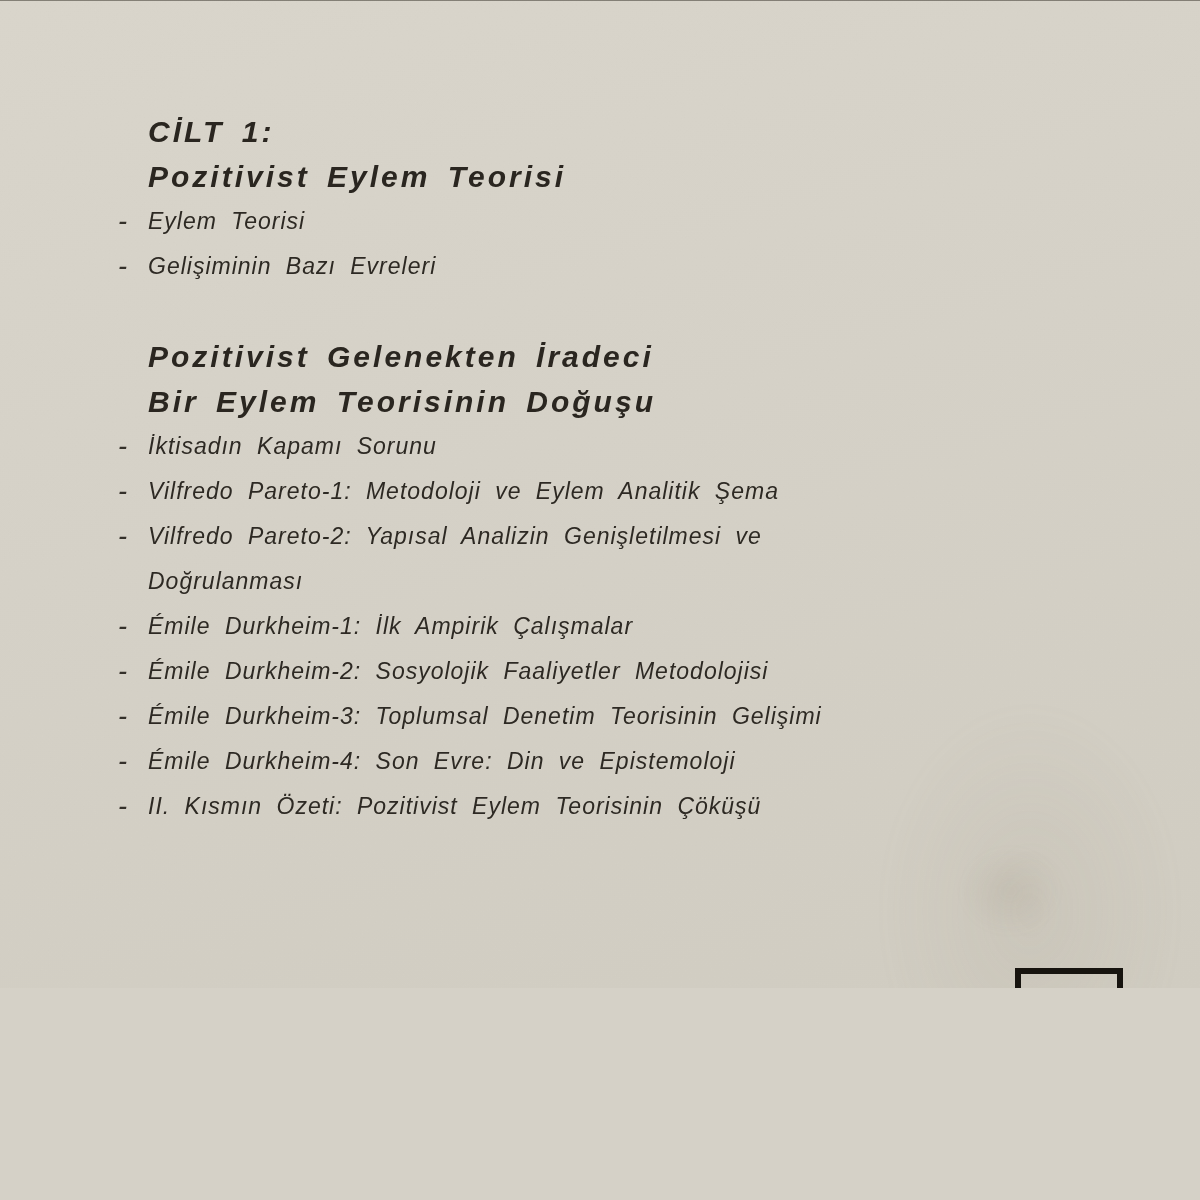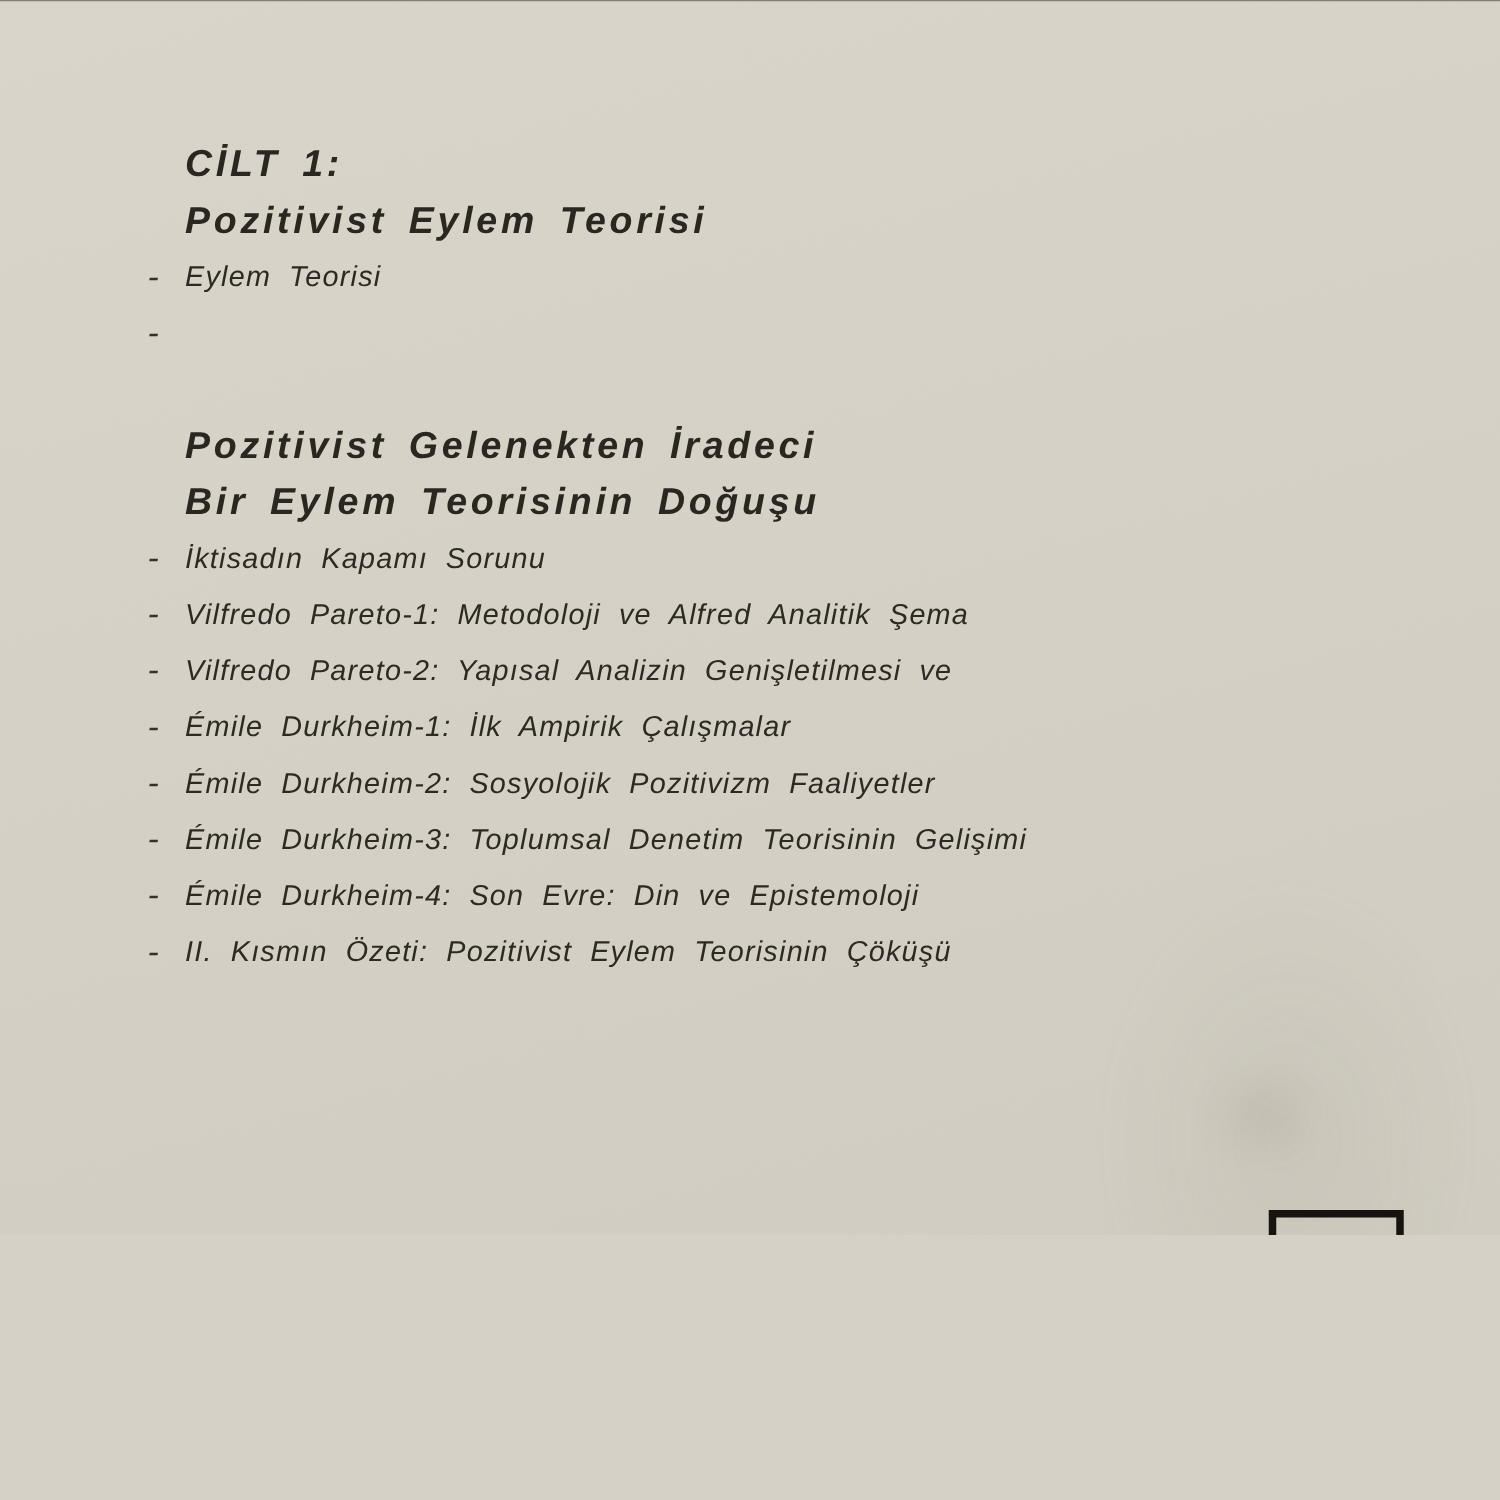--- a/index.html
+++ b/index.html
@@ -143,56 +143,58 @@
         </div>
         <div class="item">
           <span class="dash">-</span>
           <span class="lines">
             <span class="line">Eylem Teorisi</span>
           </span>
         </div>
         <div class="item">
           <span class="dash">-</span>
           <span class="lines">
+            <span class="line">Gelişiminin Bazı Evreleri</span>
           </span>
         </div>
       </div>
       <div class="section">
         <div>
           <div class="hline">Pozitivist Gelenekten İradeci</div>
           <div class="hline">Bir Eylem Teorisinin Doğuşu</div>
         </div>
         <div class="item">
           <span class="dash">-</span>
           <span class="lines">
             <span class="line">İktisadın Kapamı Sorunu</span>
           </span>
         </div>
         <div class="item">
           <span class="dash">-</span>
           <span class="lines">
-            <span class="line">Vilfredo Pareto-1: Metodoloji ve Alfred Analitik Şema</span>
+            <span class="line">Vilfredo Pareto-1: Metodoloji ve Eylem Analitik Şema</span>
           </span>
         </div>
         <div class="item">
           <span class="dash">-</span>
           <span class="lines">
             <span class="line">Vilfredo Pareto-2: Yapısal Analizin Genişletilmesi ve</span>
+            <span class="line">Doğrulanması</span>
           </span>
         </div>
         <div class="item">
           <span class="dash">-</span>
           <span class="lines">
             <span class="line">Émile Durkheim-1: İlk Ampirik Çalışmalar</span>
           </span>
         </div>
         <div class="item">
           <span class="dash">-</span>
           <span class="lines">
-            <span class="line">Émile Durkheim-2: Sosyolojik Pozitivizm Faaliyetler</span>
+            <span class="line">Émile Durkheim-2: Sosyolojik Faaliyetler Metodolojisi</span>
           </span>
         </div>
         <div class="item">
           <span class="dash">-</span>
           <span class="lines">
             <span class="line">Émile Durkheim-3: Toplumsal Denetim Teorisinin Gelişimi</span>
           </span>
         </div>
         <div class="item">
           <span class="dash">-</span>

